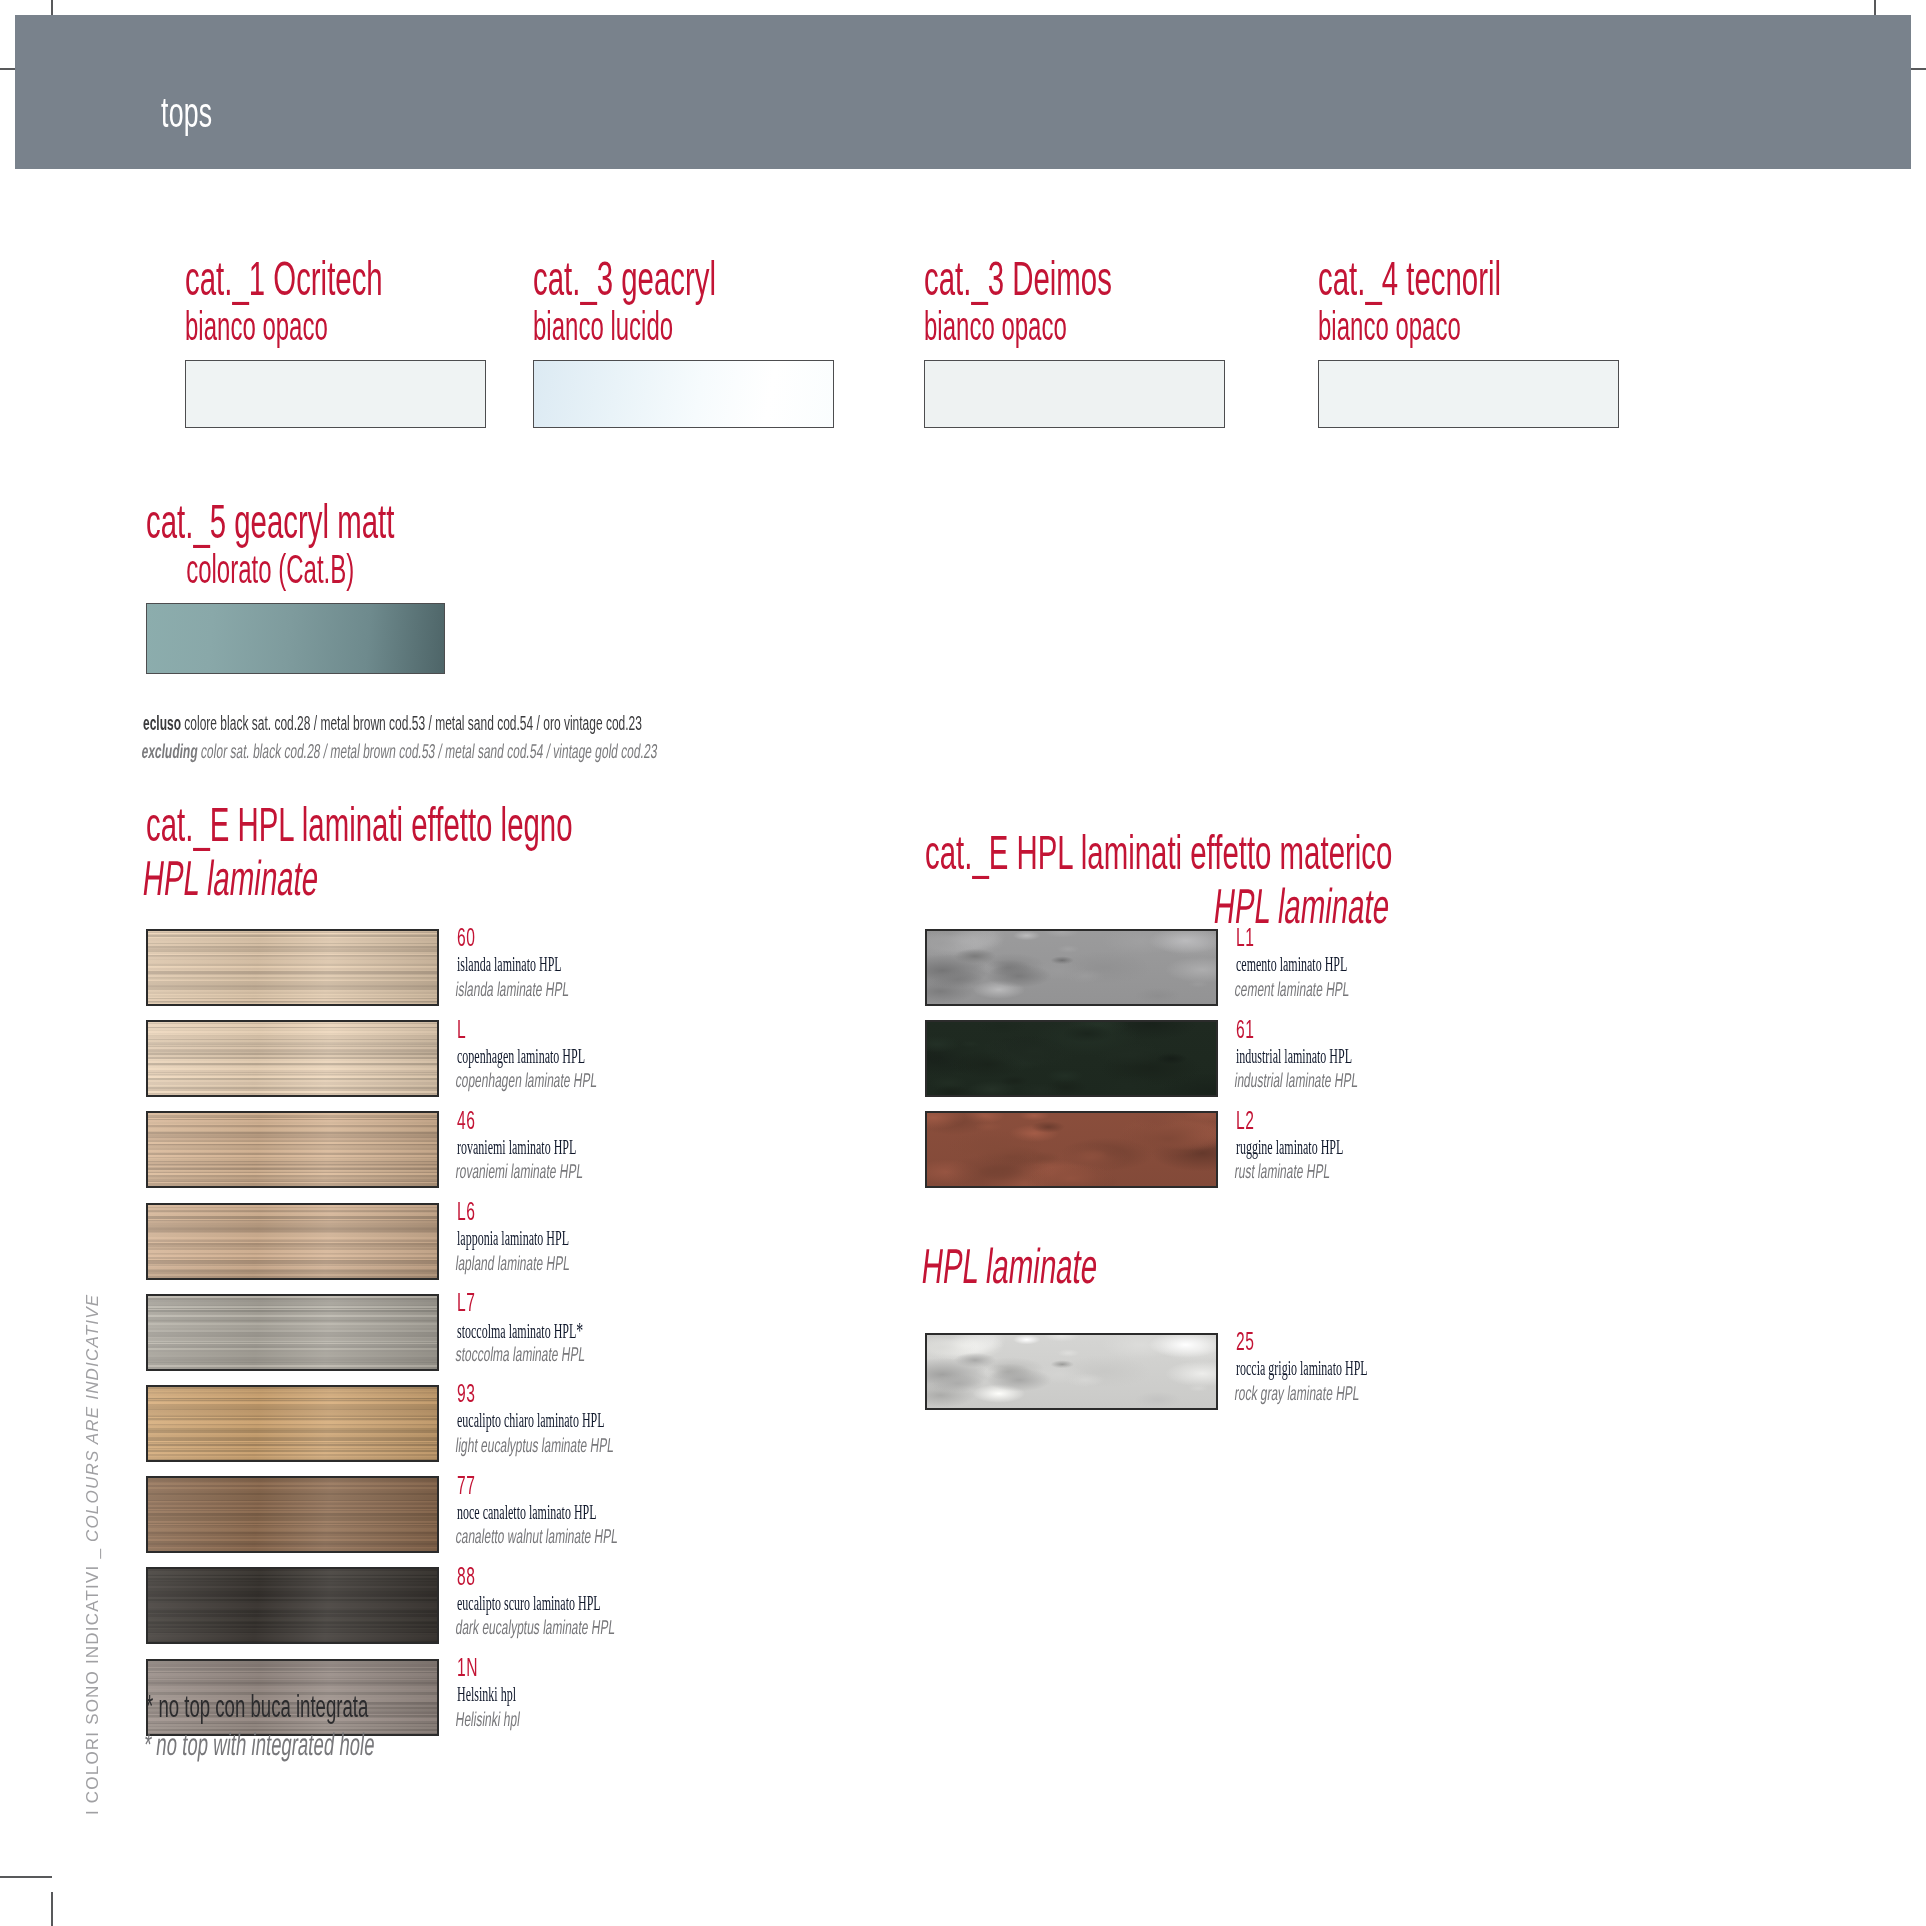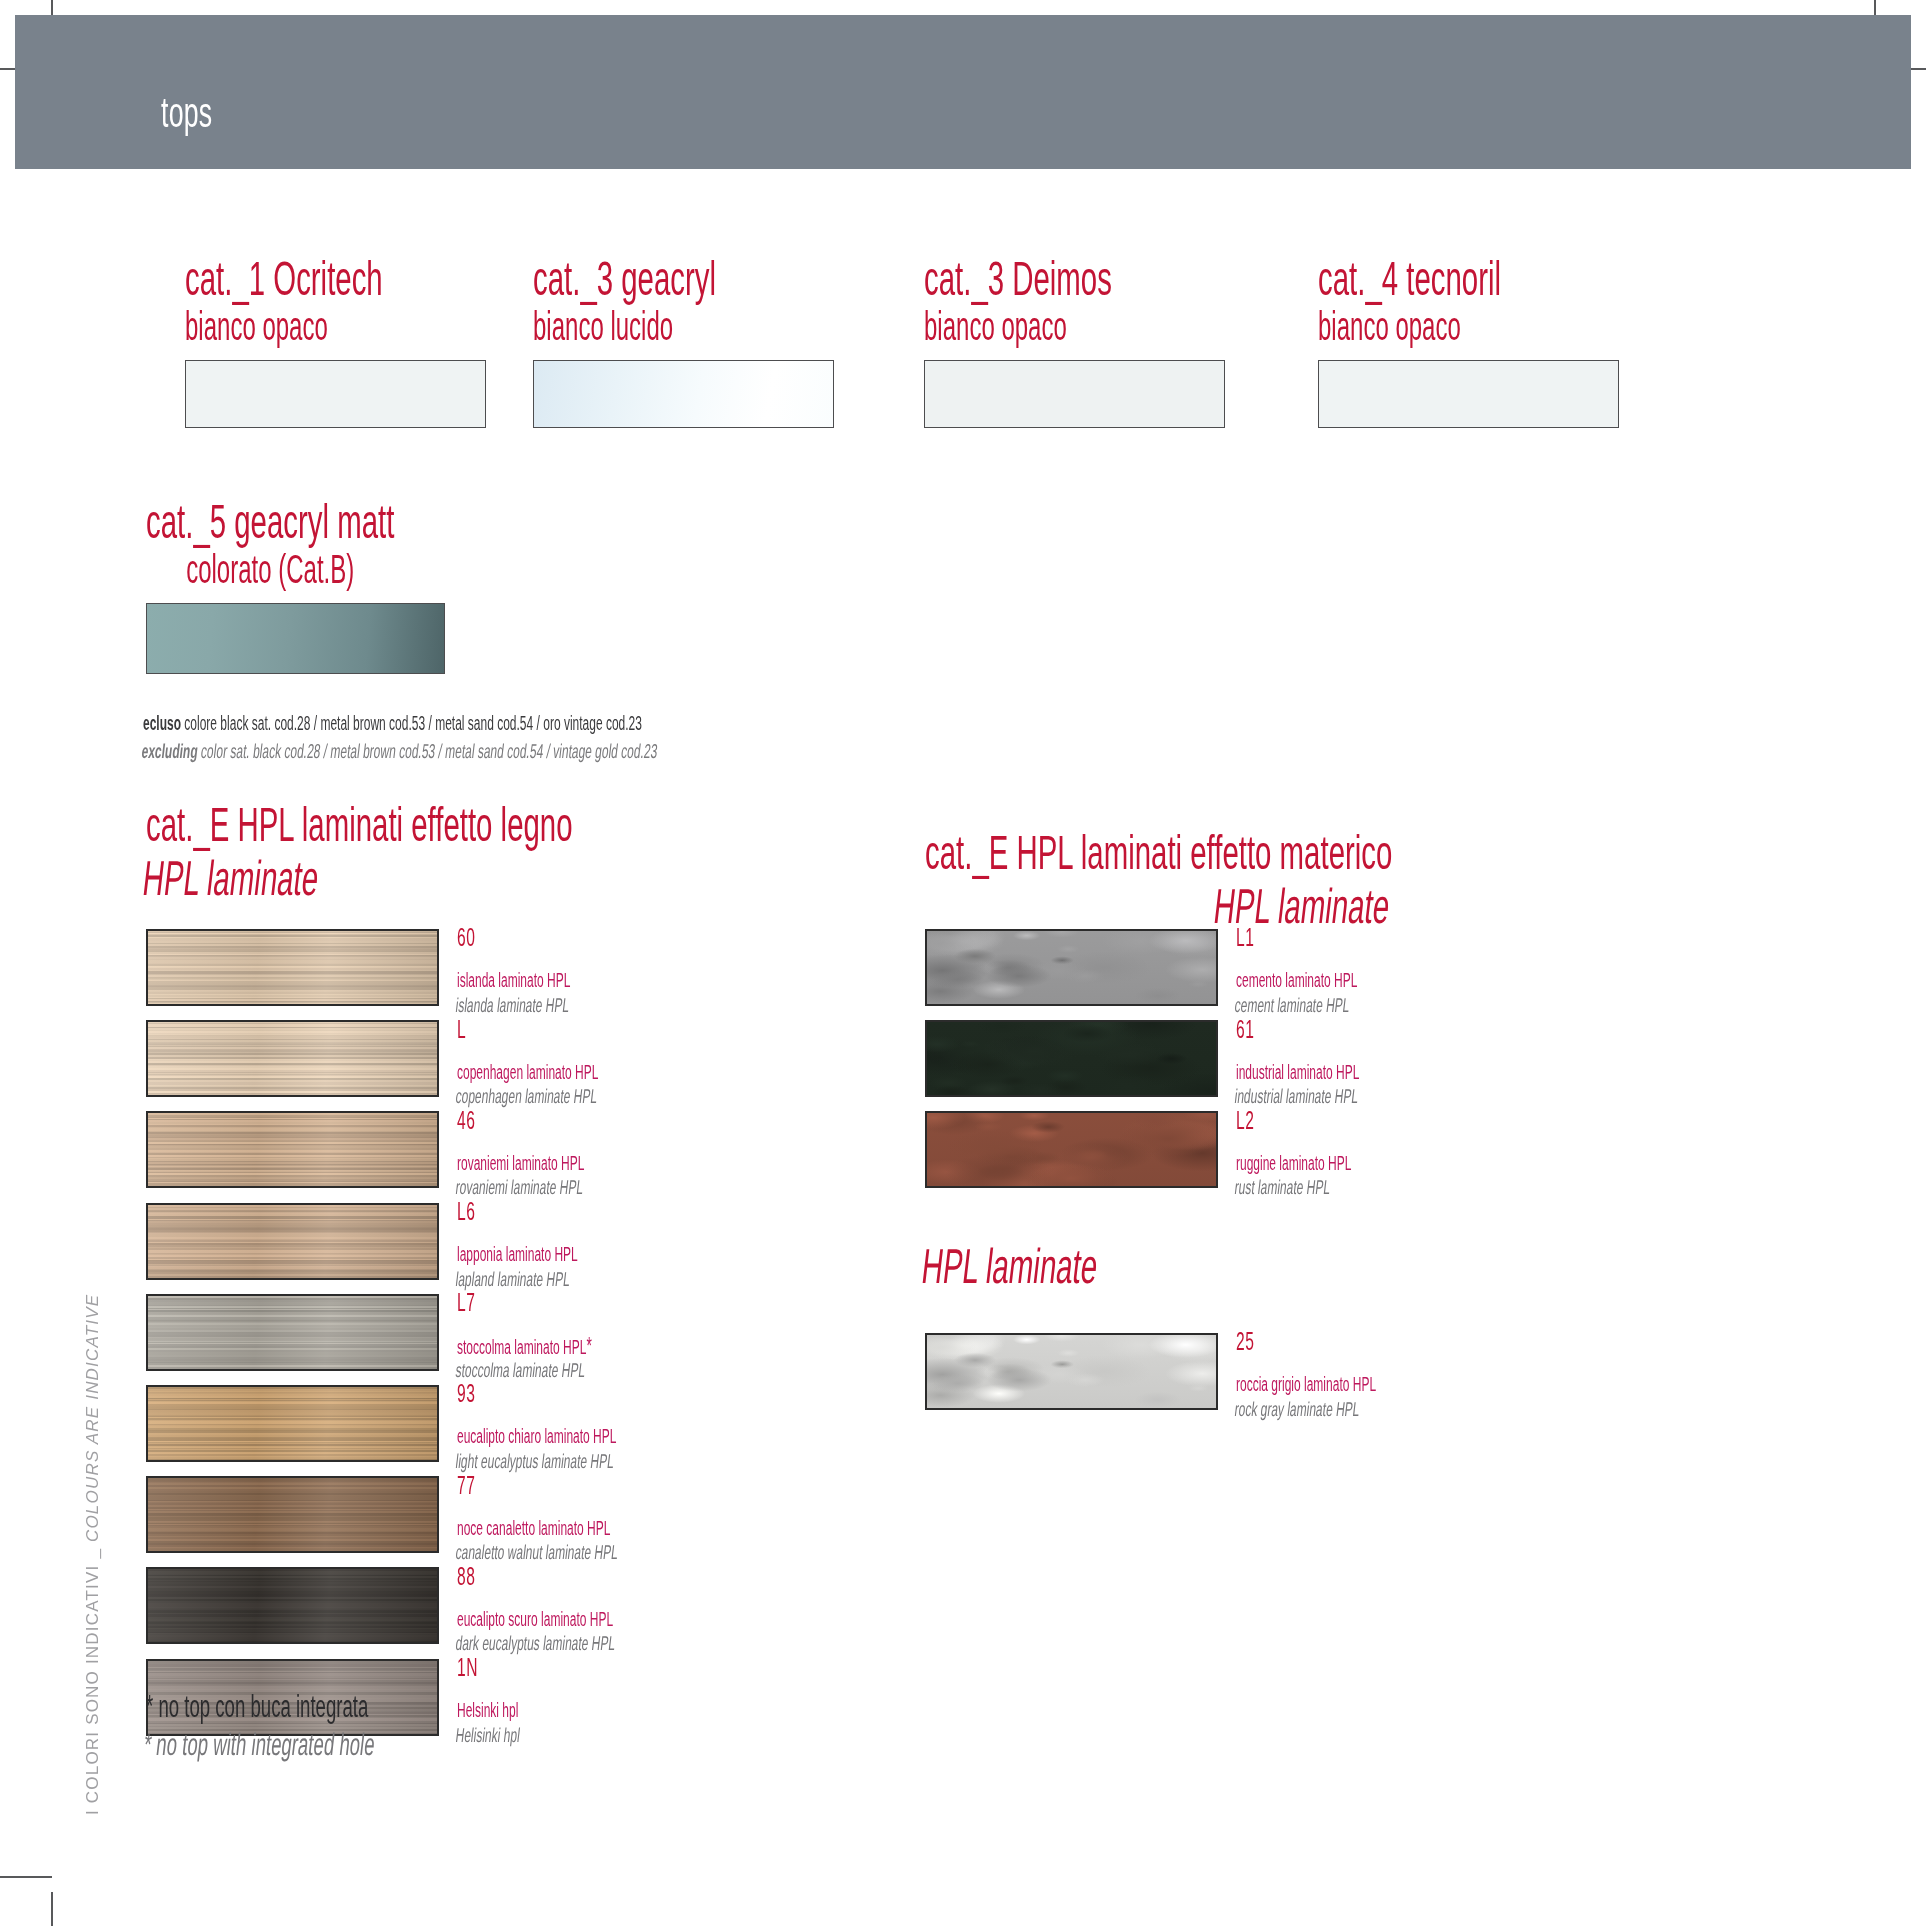--- a/index.html
+++ b/index.html
@@ -115,25 +115,26 @@
   .mat-txt { position: absolute; left: 311px; top: -4.6px; }
   .mat-code {
     color: #c31435;
     font-size: 26px;
     font-weight: 400;
     line-height: 1;
     height: 23px;
     letter-spacing: 0.8px;
   }
   .mat-it {
-    color: #be185d;
+    color: #0f172a;
     font-size: 20px;
     line-height: 1;
     height: 20px;
-    margin-top: 23px;
+    margin-top: 7px;
+    font-family: Liberation Serif, serif;
   }
   .mat-en {
     color: #77777a;
     font-size: 20px;
     line-height: 1;
     height: 20px;
     margin-top: 4.6px;
   }
   .star { font-size: 23px; }
 

